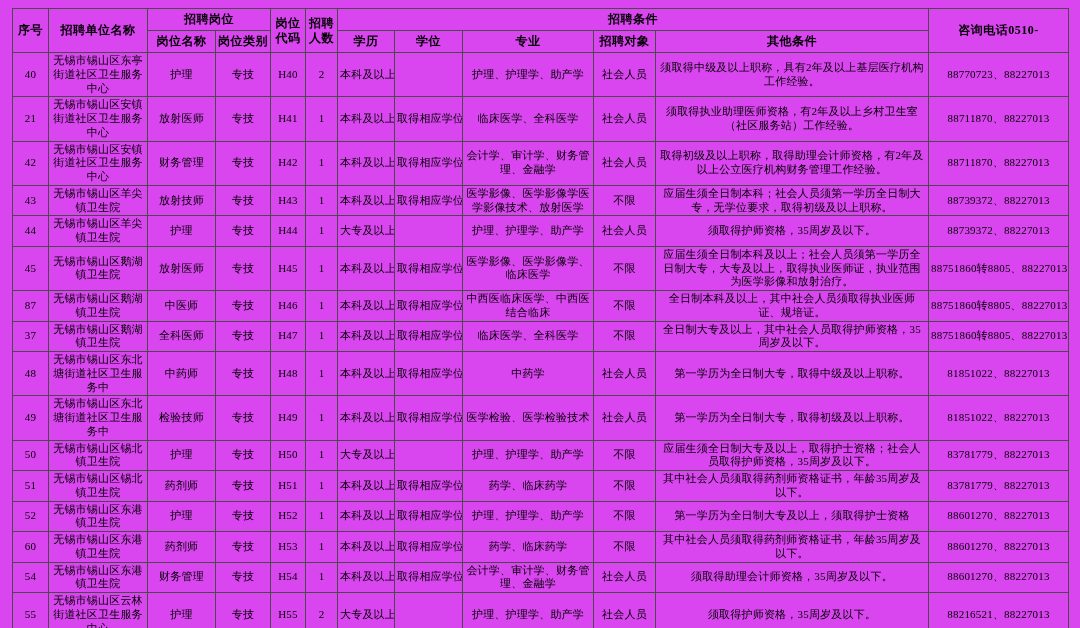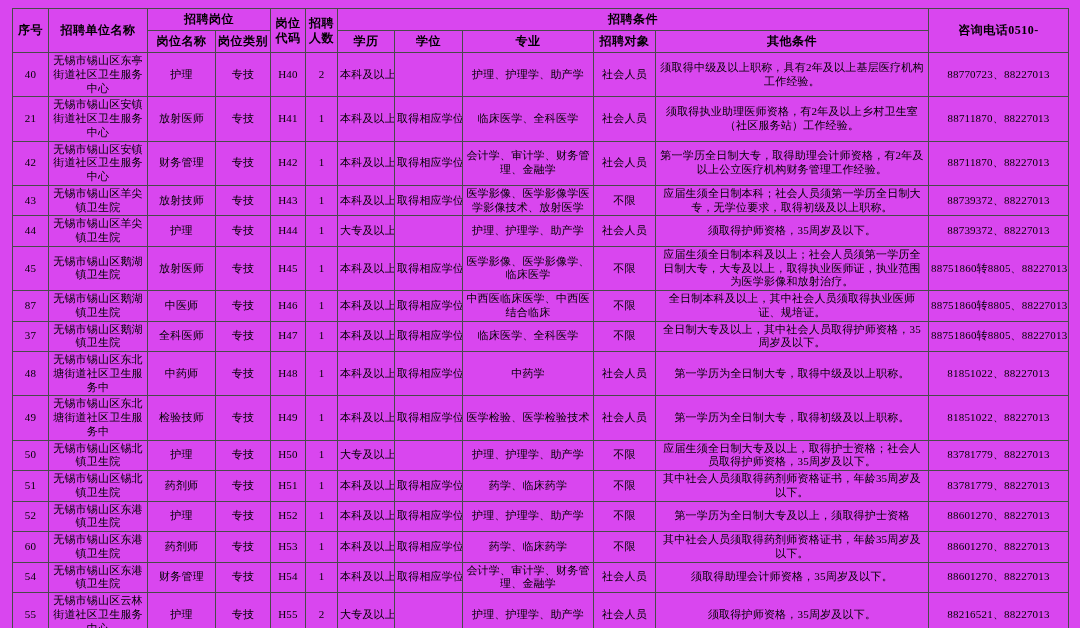--- a/index.html
+++ b/index.html
@@ -173,21 +173,21 @@
           <td class="idx-cell">42</td>
           <td class="unit-cell">无锡市锡山区安镇街道社区卫生服务中心</td>
           <td class="post-cell">财务管理</td>
           <td class="type-cell">专技</td>
           <td class="code-cell">H42</td>
           <td class="num-cell">1</td>
           <td class="edu-cell">本科及以上</td>
           <td class="deg-cell">取得相应学位</td>
           <td class="major-cell">会计学、审计学、财务管理、金融学</td>
           <td class="target-cell">社会人员</td>
-          <td class="other-cell">第一学历全日制大专，取得助理会计师资格，有2年及以上公立医疗机构财务管理工作经验。</td>
+          <td class="other-cell">取得初级及以上职称，取得助理会计师资格，有2年及以上公立医疗机构财务管理工作经验。</td>
           <td class="phone-cell">88711870、88227013</td>
         </tr>
         <tr>
           <td class="idx-cell">43</td>
           <td class="unit-cell">无锡市锡山区羊尖镇卫生院</td>
           <td class="post-cell">放射技师</td>
           <td class="type-cell">专技</td>
           <td class="code-cell">H43</td>
           <td class="num-cell">1</td>
           <td class="edu-cell">本科及以上</td>

